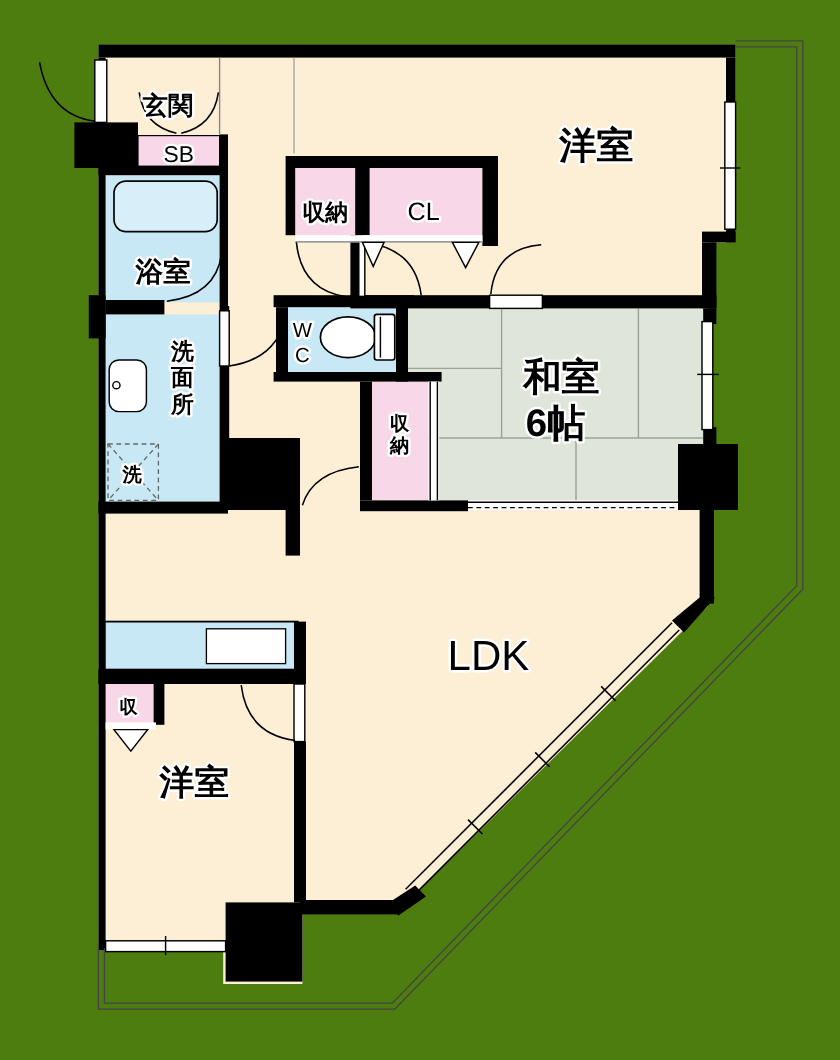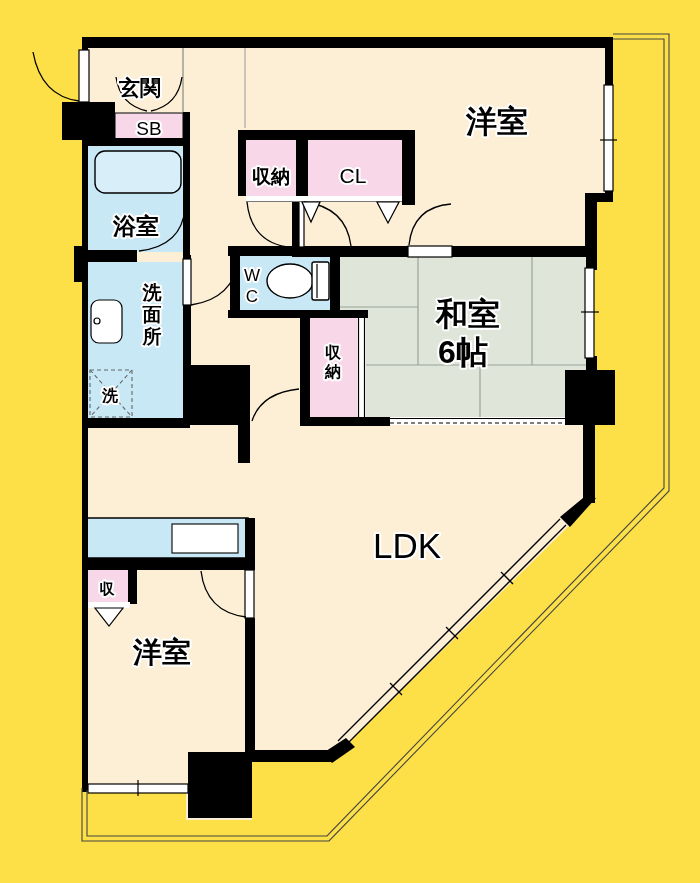--- a/index.html
+++ b/index.html
@@ -1,16 +1,16 @@
 <!DOCTYPE html>
 <html><head>
 <meta charset="utf-8">
 <style>
   html,body{margin:0;padding:0;background:#ffffff;}
-  #stage{position:relative;width:700px;height:883px;background:#fde047;overflow:hidden;}
+  #stage{position:relative;width:700px;height:883px;background:#4d7c0f;overflow:hidden;}
   svg{display:block;}
   .lbl{font-family:"Liberation Sans","DejaVu Sans",sans-serif;fill:#000;text-anchor:middle;
        paint-order:stroke;stroke:#fff;stroke-width:4px;stroke-linejoin:round;font-weight:bold;}
   .lbl-plain{font-weight:normal;}
 </style>
 </head>
 <body>
 
 <div id="stage">
 <svg width="700" height="883" viewBox="0 0 700 883">

